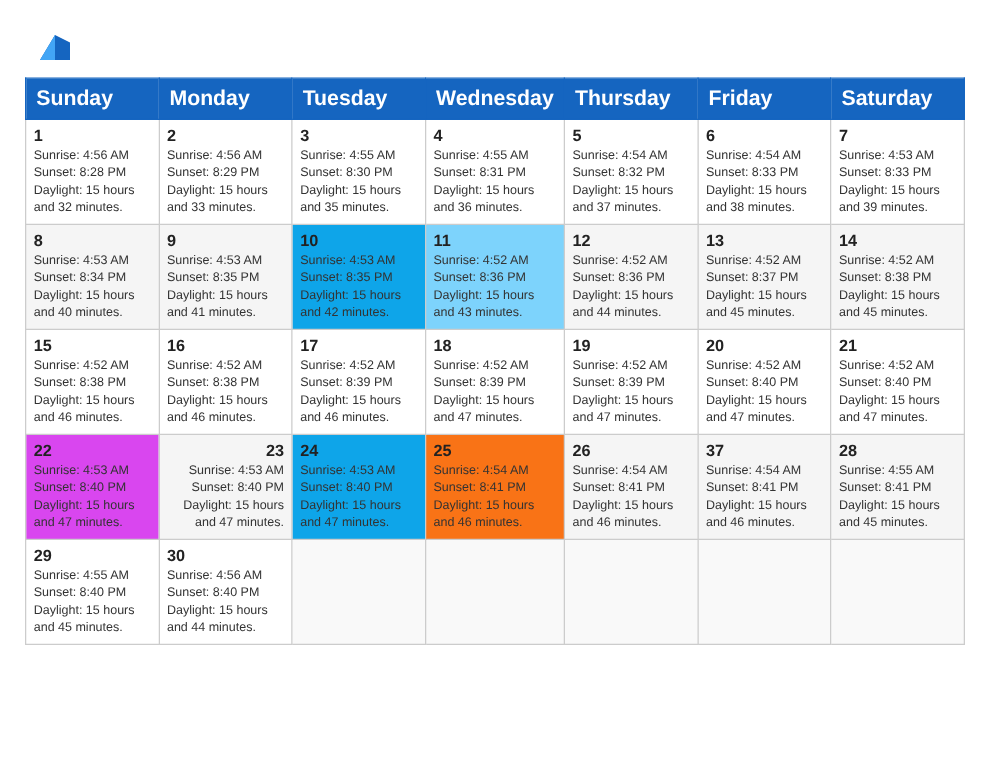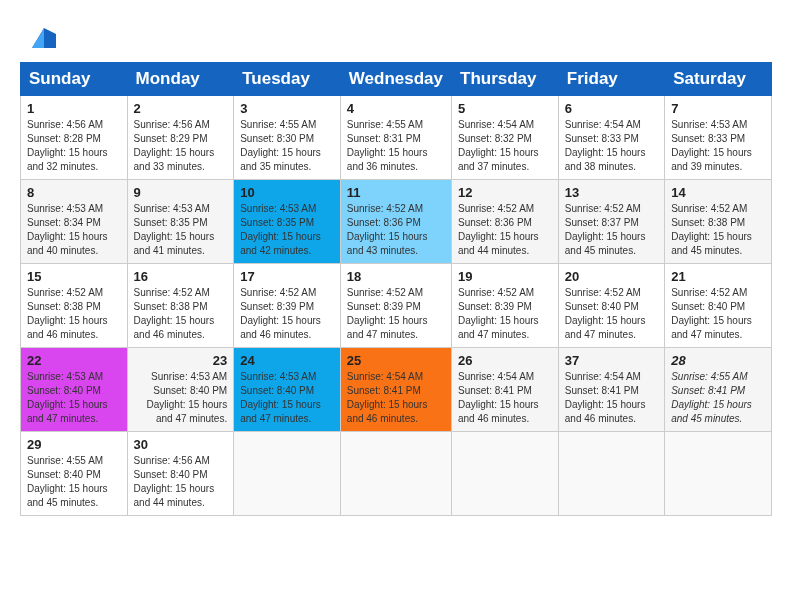--- a/index.html
+++ b/index.html
@@ -234,21 +234,21 @@
           <div class="day-info">Sunrise: 4:54 AM<br>Sunset: 8:41 PM<br>Daylight: 15 hours and 46 minutes.</div>
         </td>
         <td style="background: rgb(245, 245, 245);">
           <span class="day-num">26</span>
           <div class="day-info">Sunrise: 4:54 AM<br>Sunset: 8:41 PM<br>Daylight: 15 hours and 46 minutes.</div>
         </td>
         <td style="background: rgb(245, 245, 245);">
           <span class="day-num">37</span>
           <div class="day-info">Sunrise: 4:54 AM<br>Sunset: 8:41 PM<br>Daylight: 15 hours and 46 minutes.</div>
         </td>
-        <td style="background: rgb(245, 245, 245); font-style: italic;">
+        <td style="background: rgb(245, 245, 245);">
           <span class="day-num">28</span>
           <div class="day-info">Sunrise: 4:55 AM<br>Sunset: 8:41 PM<br>Daylight: 15 hours and 45 minutes.</div>
         </td>
       </tr>
       <tr>
         <td>
           <span class="day-num">29</span>
           <div class="day-info">Sunrise: 4:55 AM<br>Sunset: 8:40 PM<br>Daylight: 15 hours and 45 minutes.</div>
         </td>
         <td>

